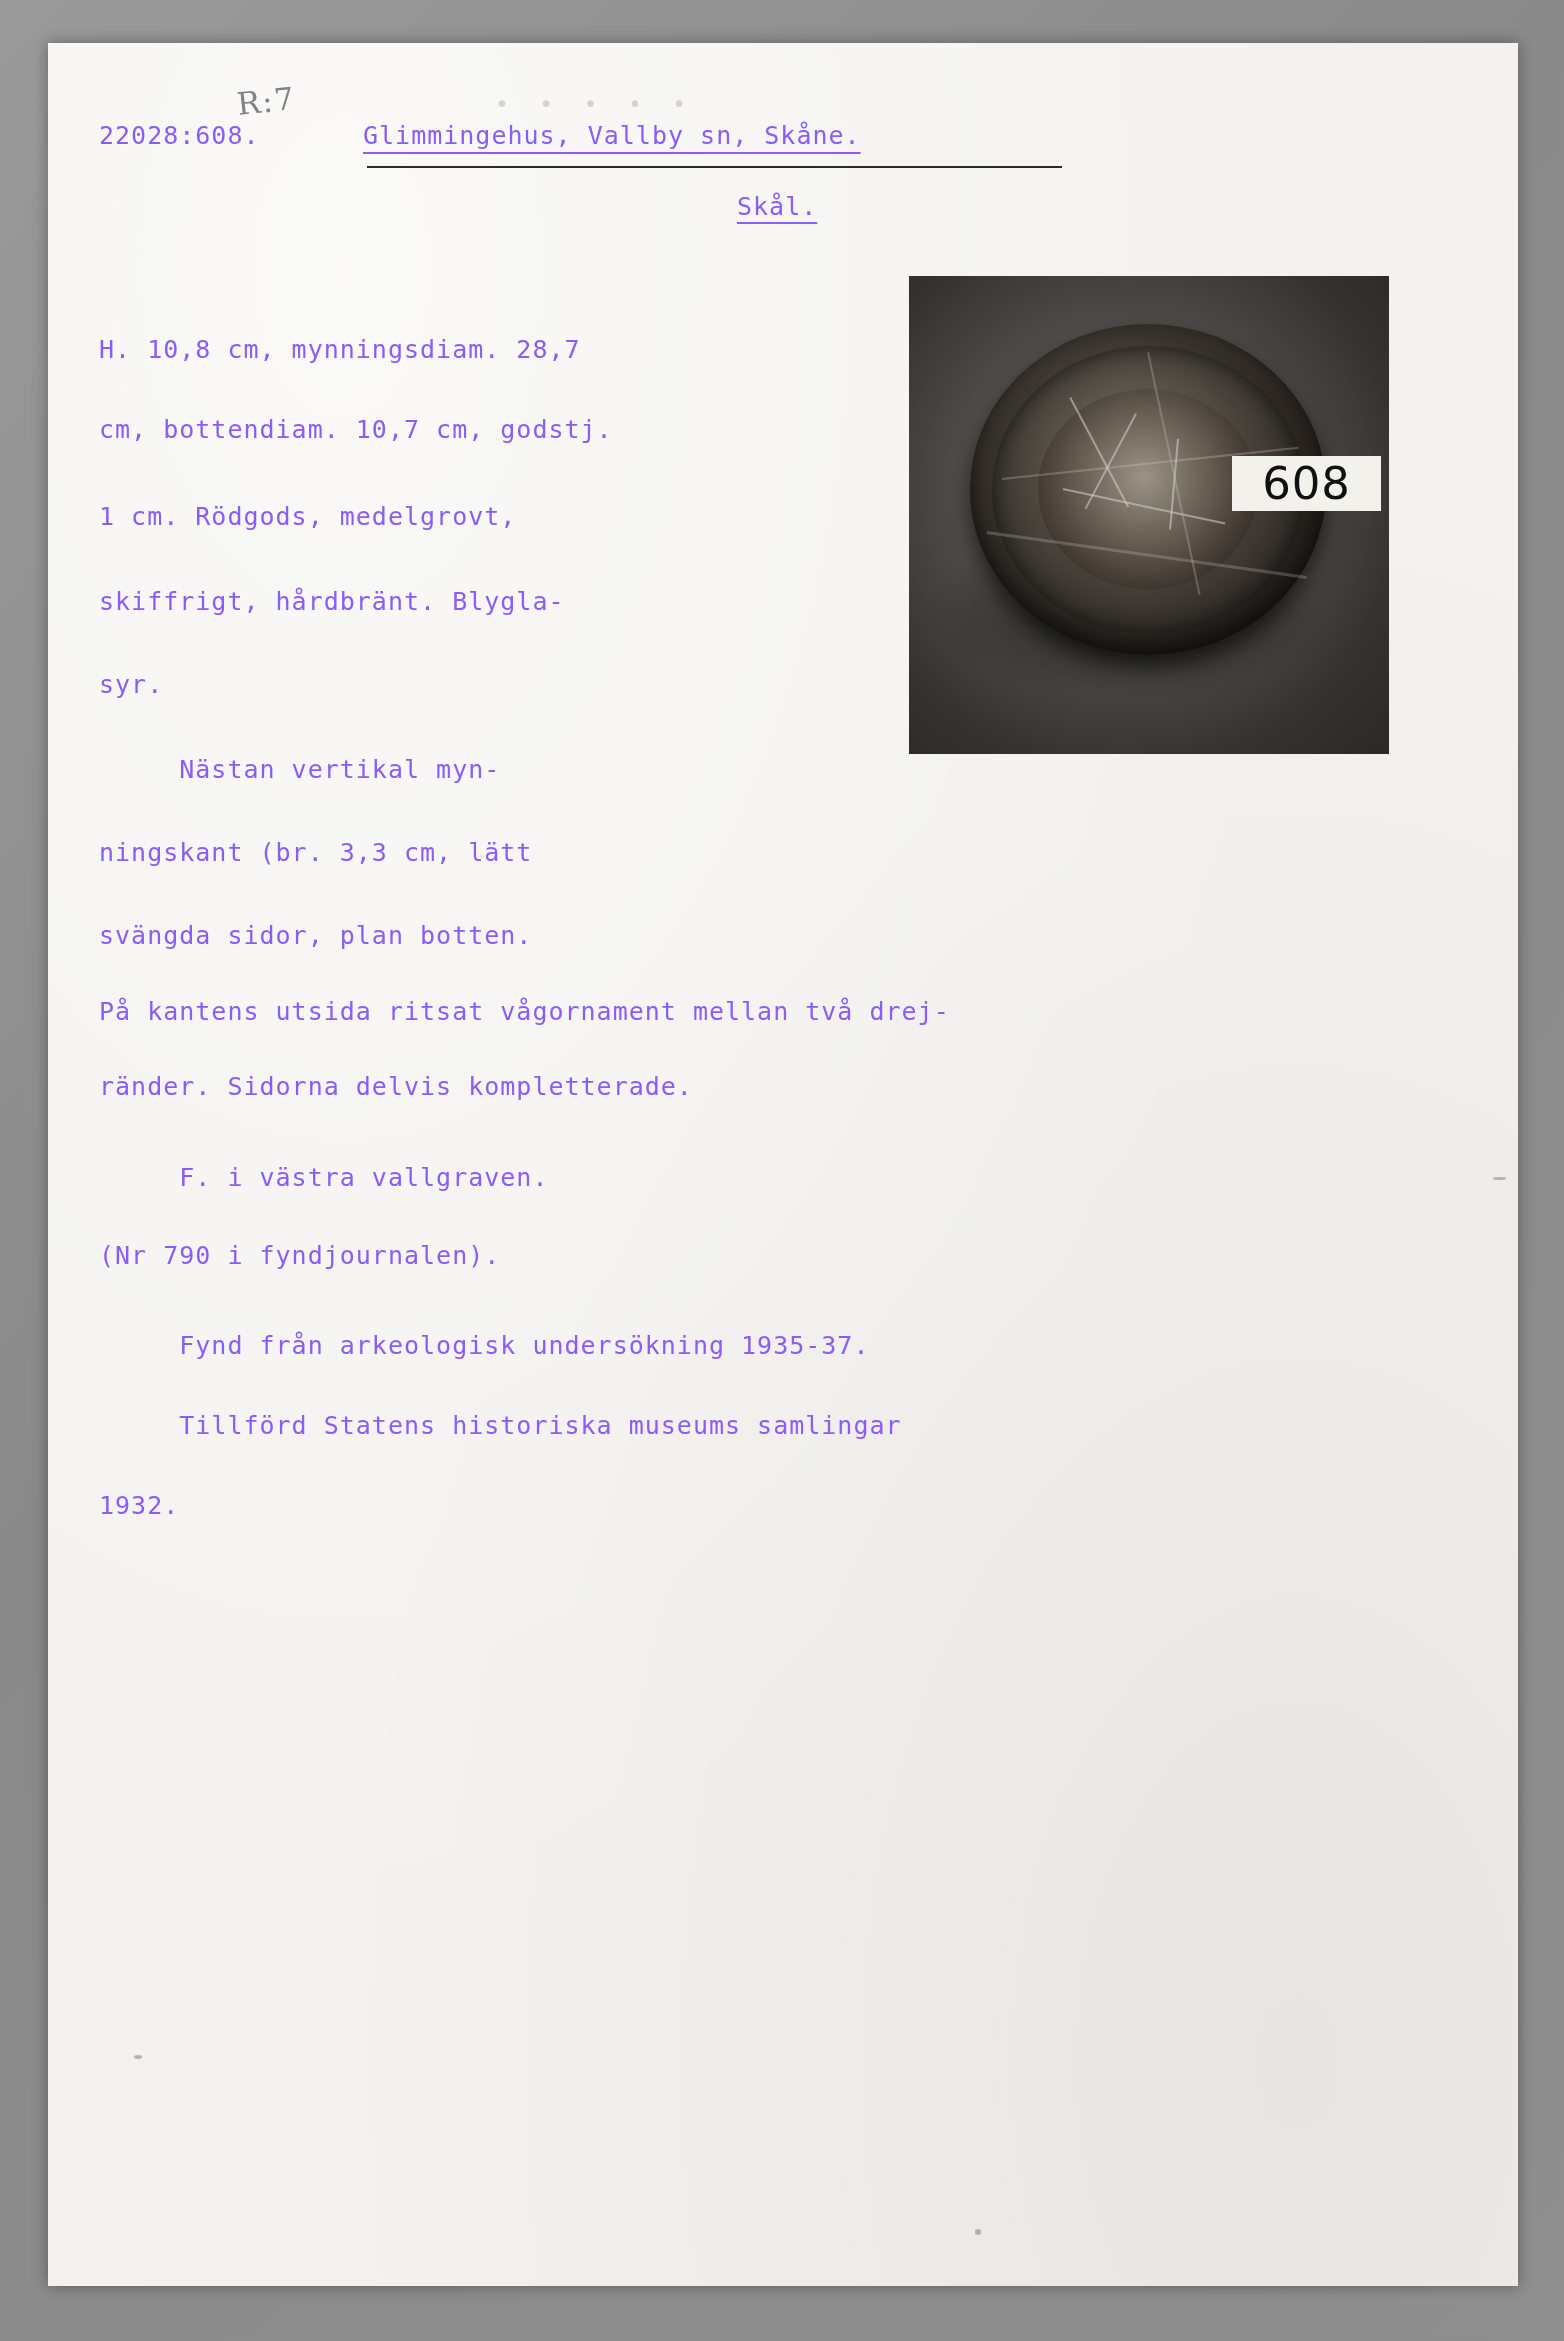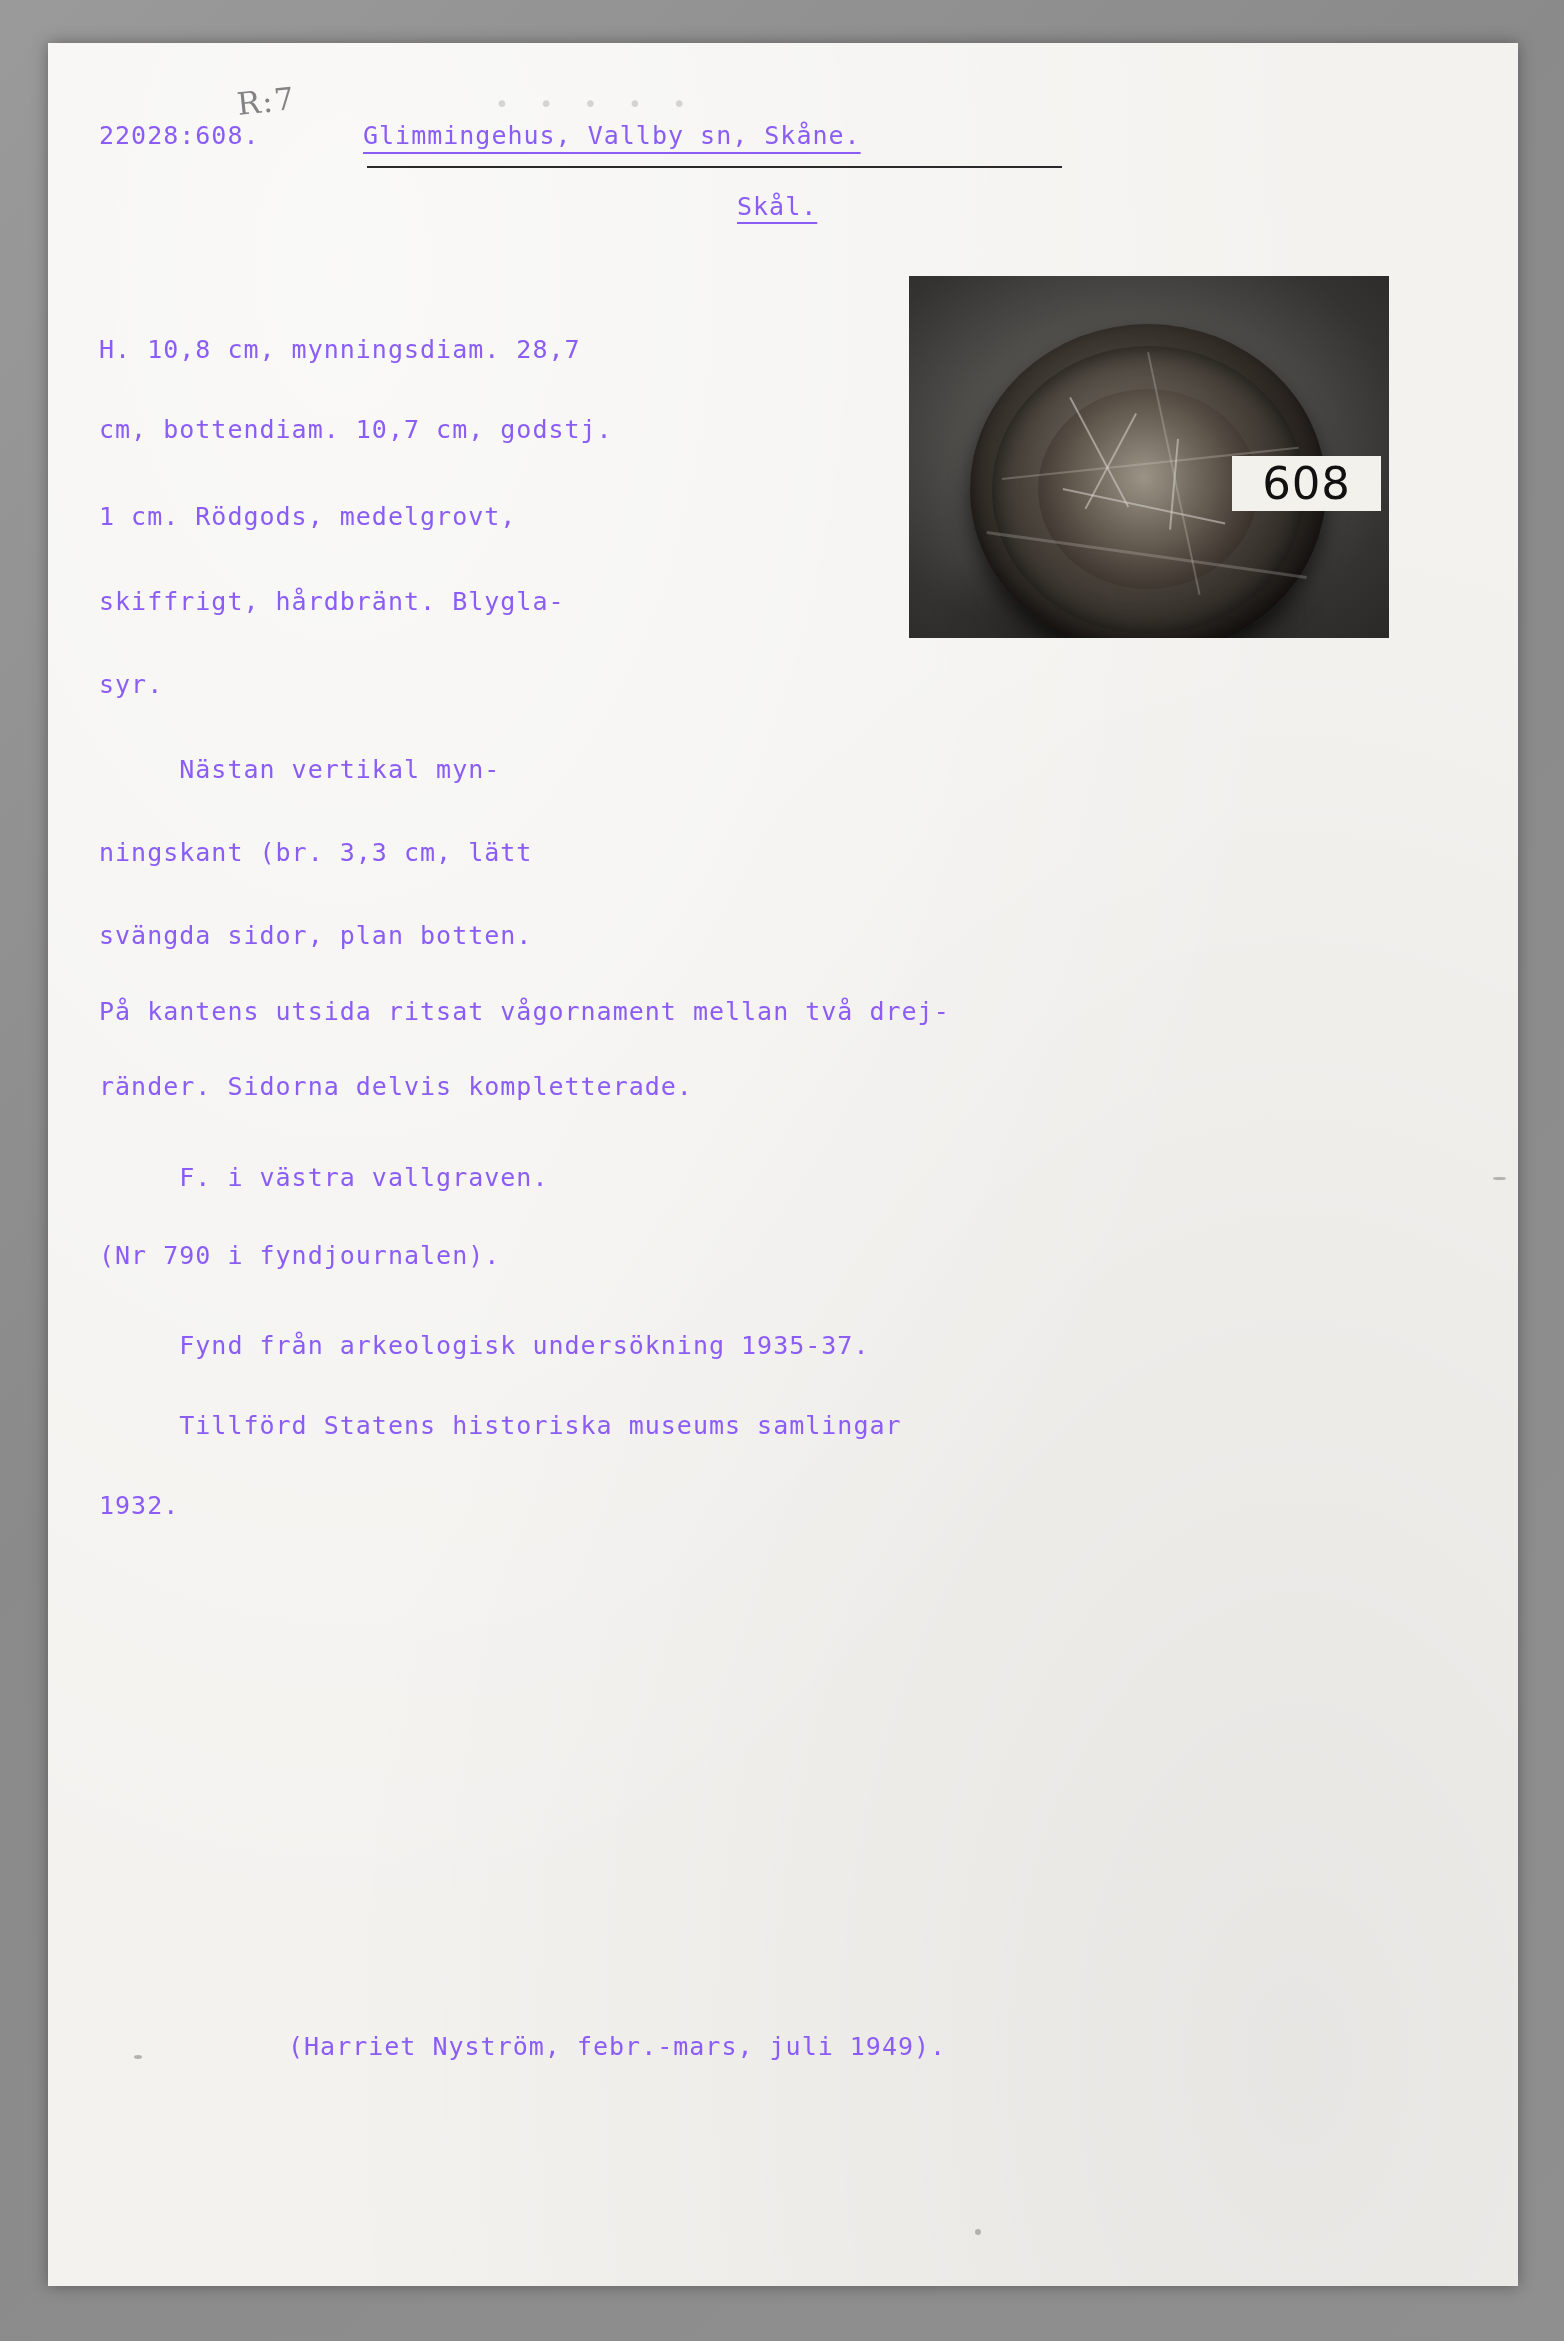--- a/index.html
+++ b/index.html
@@ -101,21 +101,21 @@
 
   
   .body-line { font-size: 25px; }
 
   
   #photo {
     position: absolute;
     left: 861px;
     top: 233px;
     width: 480px;
-    height: 362px;
+    height: 478px;
     background: #a21caf;
     overflow: hidden;
   }
   #photo .bg {
     position: absolute; inset: 0;
     background:
       radial-gradient(ellipse at 45% 45%, #6b6a66 0%, #4d4c49 45%, #343331 75%, #2a2927 100%);
   }
   #photo .shadow {
     position: absolute;
@@ -207,21 +207,20 @@
     <div class="txt body-line" style="left:51px;  top:797px;">ningskant (br. 3,3 cm, lätt</div>
     <div class="txt body-line" style="left:51px;  top:880px;">svängda sidor, plan botten.</div>
     <div class="txt body-line" style="left:51px;  top:1031px;">ränder. Sidorna delvis kompletterade.</div>
     <div class="txt body-line" style="left:51px;  top:956px;">På kantens utsida ritsat vågornament mellan två drej-</div>
     <div class="txt body-line" style="left:51px;  top:1122px;text-align:center;">     F. i västra vallgraven.</div>
     <div class="txt body-line" style="left:51px;  top:1200px;">(Nr 790 i fyndjournalen).</div>
     <div class="txt body-line" style="left:51px;  top:1290px;">     Fynd från arkeologisk undersökning 1935-37.</div>
     <div class="txt body-line" style="left:51px;  top:1370px;">     Tillförd Statens historiska museums samlingar</div>
     <div class="txt body-line" style="left:51px;  top:1450px;">1932.</div>
 
-    <div class="txt" style="left:240px; top:1991px;">(Harriet Nyström, febr.-mars, juli 1949).</div>
 
     <div id="photo">
       <div class="bg"></div>
       <div class="shadow"></div>
       <div id="bowl-outer">
         <div id="bowl-rim">
           <div id="bowl-inner">
             <div class="crack" style="left:33px;  top:8.3px;  width:124px; height:1.7px; transform:rotate(62deg);"></div>
             <div class="crack" style="left:99px; top:25px;  width:108px; height:1.7px; transform:rotate(118deg);"></div>
             <div class="crack" style="left:25px;  top:99px; width:166px; height:1.7px; transform:rotate(12deg);"></div>

